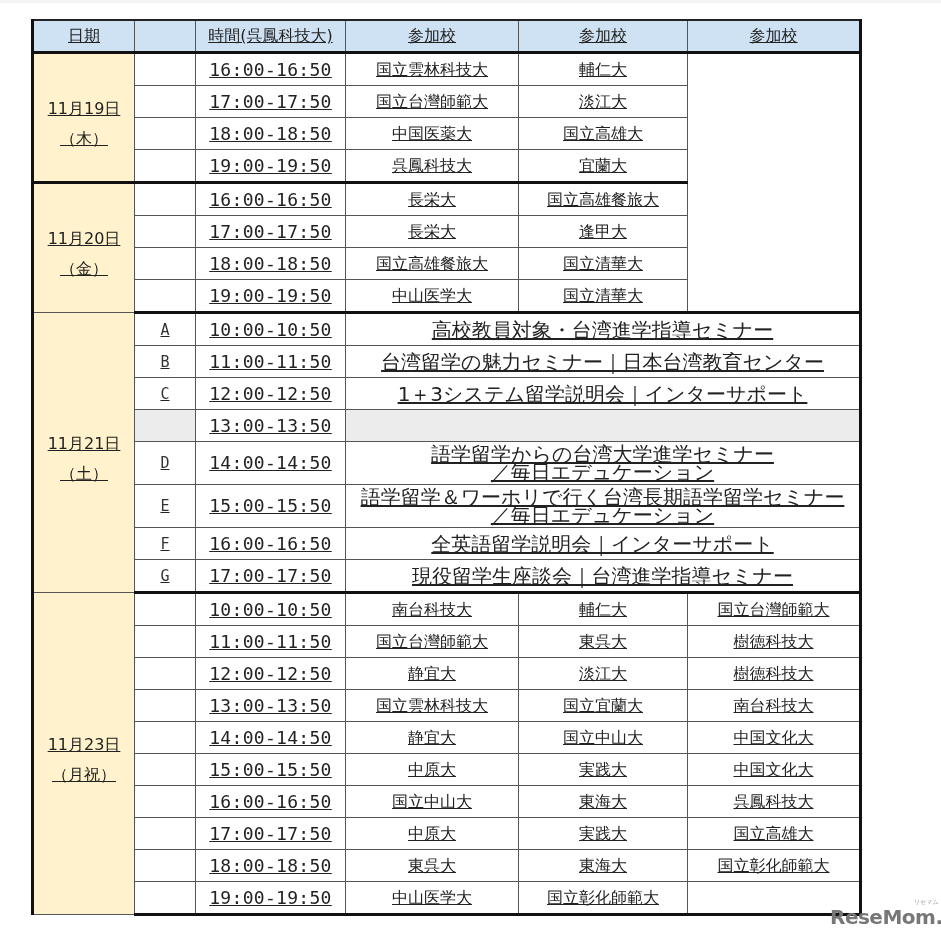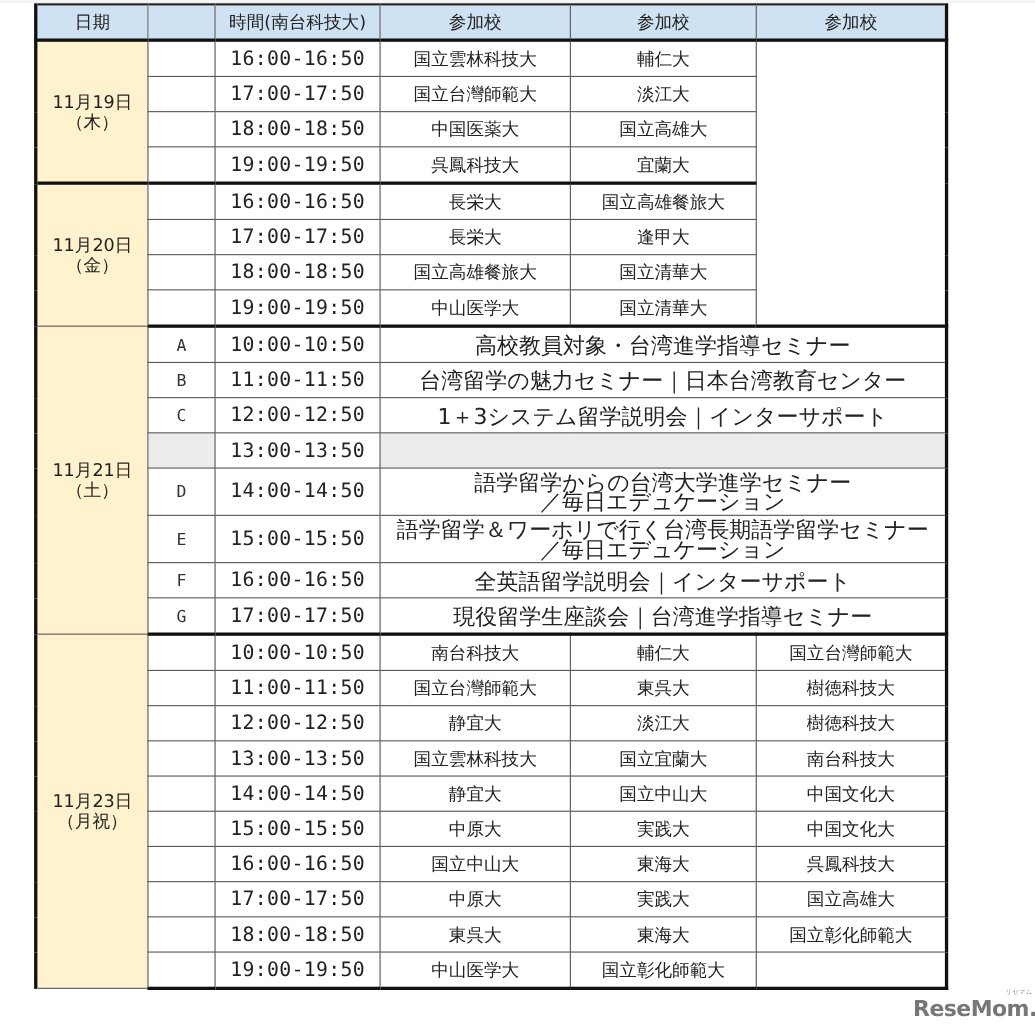--- a/index.html
+++ b/index.html
@@ -1,24 +1,25 @@
 <!DOCTYPE html>
 <html><head>
 <meta charset="utf-8">
 <style>
   html, body { margin: 0; padding: 0; background: #ffffff; }
   body { width: 941px; height: 940px; position: relative; overflow: hidden;
          font-family: "DejaVu Sans", "Liberation Sans", sans-serif; color: #222; }
   .topbar { position: absolute; left: 0; top: 0; width: 941px; height: 3px; background: #f4f4f4; }
   table.schedule {
-    position: absolute; left: 31px; top: 3px;
+    position: absolute; left: 31px; top: 19px;
     border-collapse: collapse;
     width: 828px;
     table-layout: fixed;
     font-size: 16px;
+    text-decoration: underline;
   }
   table.schedule td, table.schedule th {
     border: 1px solid #555;
     text-align: center;
     vertical-align: middle;
     padding: 0 2px;
     line-height: 18px;
     white-space: nowrap;
     overflow: hidden;
   }
@@ -30,21 +31,21 @@
     border-bottom: 3px solid #111;
     font-size: 16px;
   }
   th.first, td.date { border-left: 3px solid #111 !important; }
   th.last, td.last { border-right: 3px solid #111 !important; }
   td.date {
     background: #fff2cc;
     line-height: 19px;
     font-size: 16px;
   }
-  td.date span { display: block; }
+  td.date span { display: block; margin-top: 12px; }
   td.code { font-family: "DejaVu Sans Mono", "Liberation Mono", monospace; font-size: 15px; color: #333; }
   td.time { font-family: "DejaVu Sans Mono", "Liberation Mono", monospace; font-size: 18px; letter-spacing: 0.3px; }
   tr.r td { height: 31px; }
   tr.tall td { height: 42px; }
   tr.groupstart td { border-top: 3px solid #111; }
   tr.groupend td { border-bottom: 3px solid #111; }
   td.lunch { background: #ececec; }
   td.seminar { font-size: 20px; line-height: 18px; }
   td.seminar span { display: block; }
   .logo {
@@ -65,21 +66,21 @@
     <col style="width:61px">
     <col style="width:150px">
     <col style="width:173px">
     <col style="width:169px">
     <col style="width:173px">
   </colgroup>
   <thead>
     <tr>
       <th class="first">日期</th>
       <th></th>
-      <th>時間(南台科技大)</th>
+      <th>時間(呉鳳科技大)</th>
       <th>参加校</th>
       <th>参加校</th>
       <th class="last">参加校</th>
     </tr>
   </thead>
   <tbody>
 
     <tr class="r">
       <td class="date" rowspan="4">
         <span>11月19日</span>

